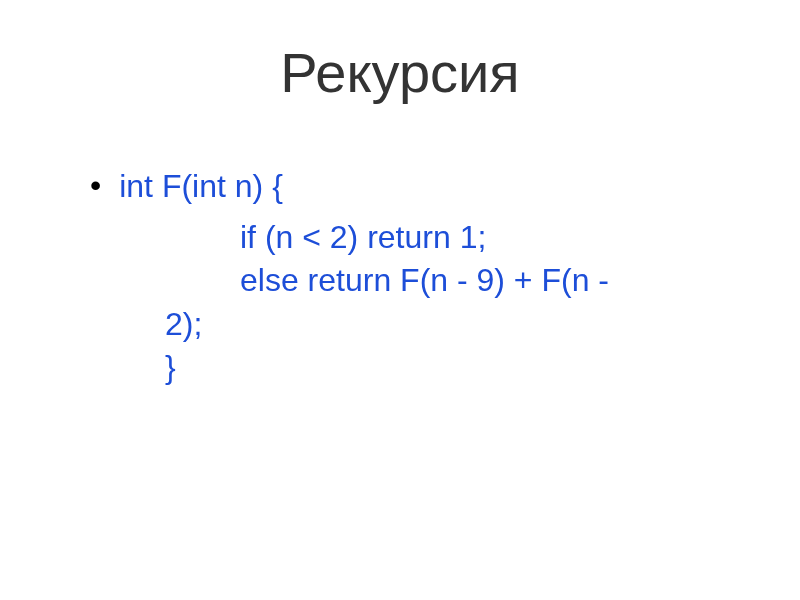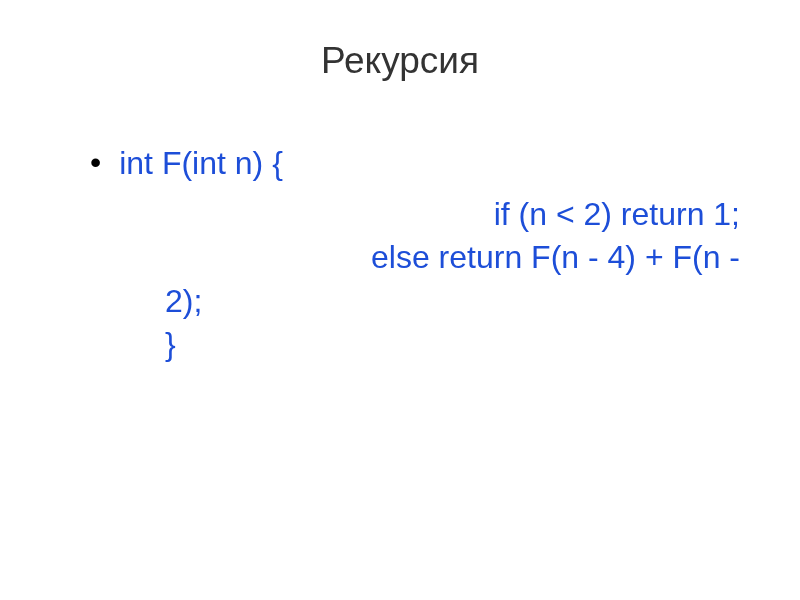--- a/index.html
+++ b/index.html
@@ -15,21 +15,21 @@
       color: #000000;
       position: relative;
     }
     .slide {
       width: 100%;
       height: 100%;
       padding: 30px 60px;
     }
     .title {
       text-align: center;
-      font-size: 37px;
+      font-size: 56px;
       font-weight: normal;
       margin-bottom: 60px;
       margin-top: 10px;
       color: #333333;
     }
     .content {
       padding-left: 30px;
     }
     .bullet-line {
       display: flex;
@@ -41,39 +41,38 @@
       margin-right: 18px;
       line-height: 1.3;
     }
     .code-line {
       font-size: 32px;
       line-height: 1.35;
       color: #1d4ed8;
     }
     .indent-1 {
       padding-left: 150px;
-      text-align: right;
     }
     .indent-brace {
       padding-left: 75px;
     }
   </style>
 </head>
 <body>
 
 <div class="slide">
   <h1 class="title">Рекурсия</h1>
 
   <div class="content">
     <div class="bullet-line">
       <span class="bullet">•</span>
       <span class="code-line">int F(int n) {</span>
     </div>
 
     <div class="code-line indent-1">if (n &lt; 2) return 1;</div>
 
-    <div class="code-line indent-1">else return F(n - 4) + F(n -</div>
+    <div class="code-line indent-1">else return F(n - 9) + F(n -</div>
 
     <div class="code-line indent-brace">2);</div>
 
     <div class="code-line indent-brace">}</div>
   </div>
 </div>
 
 </body></html>

